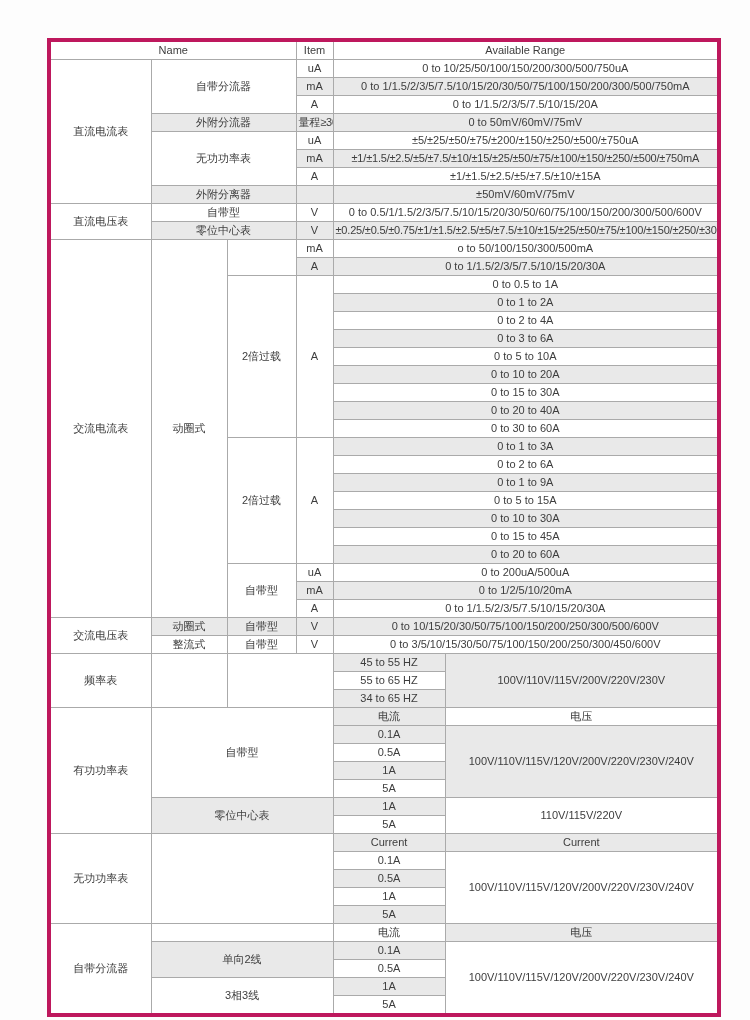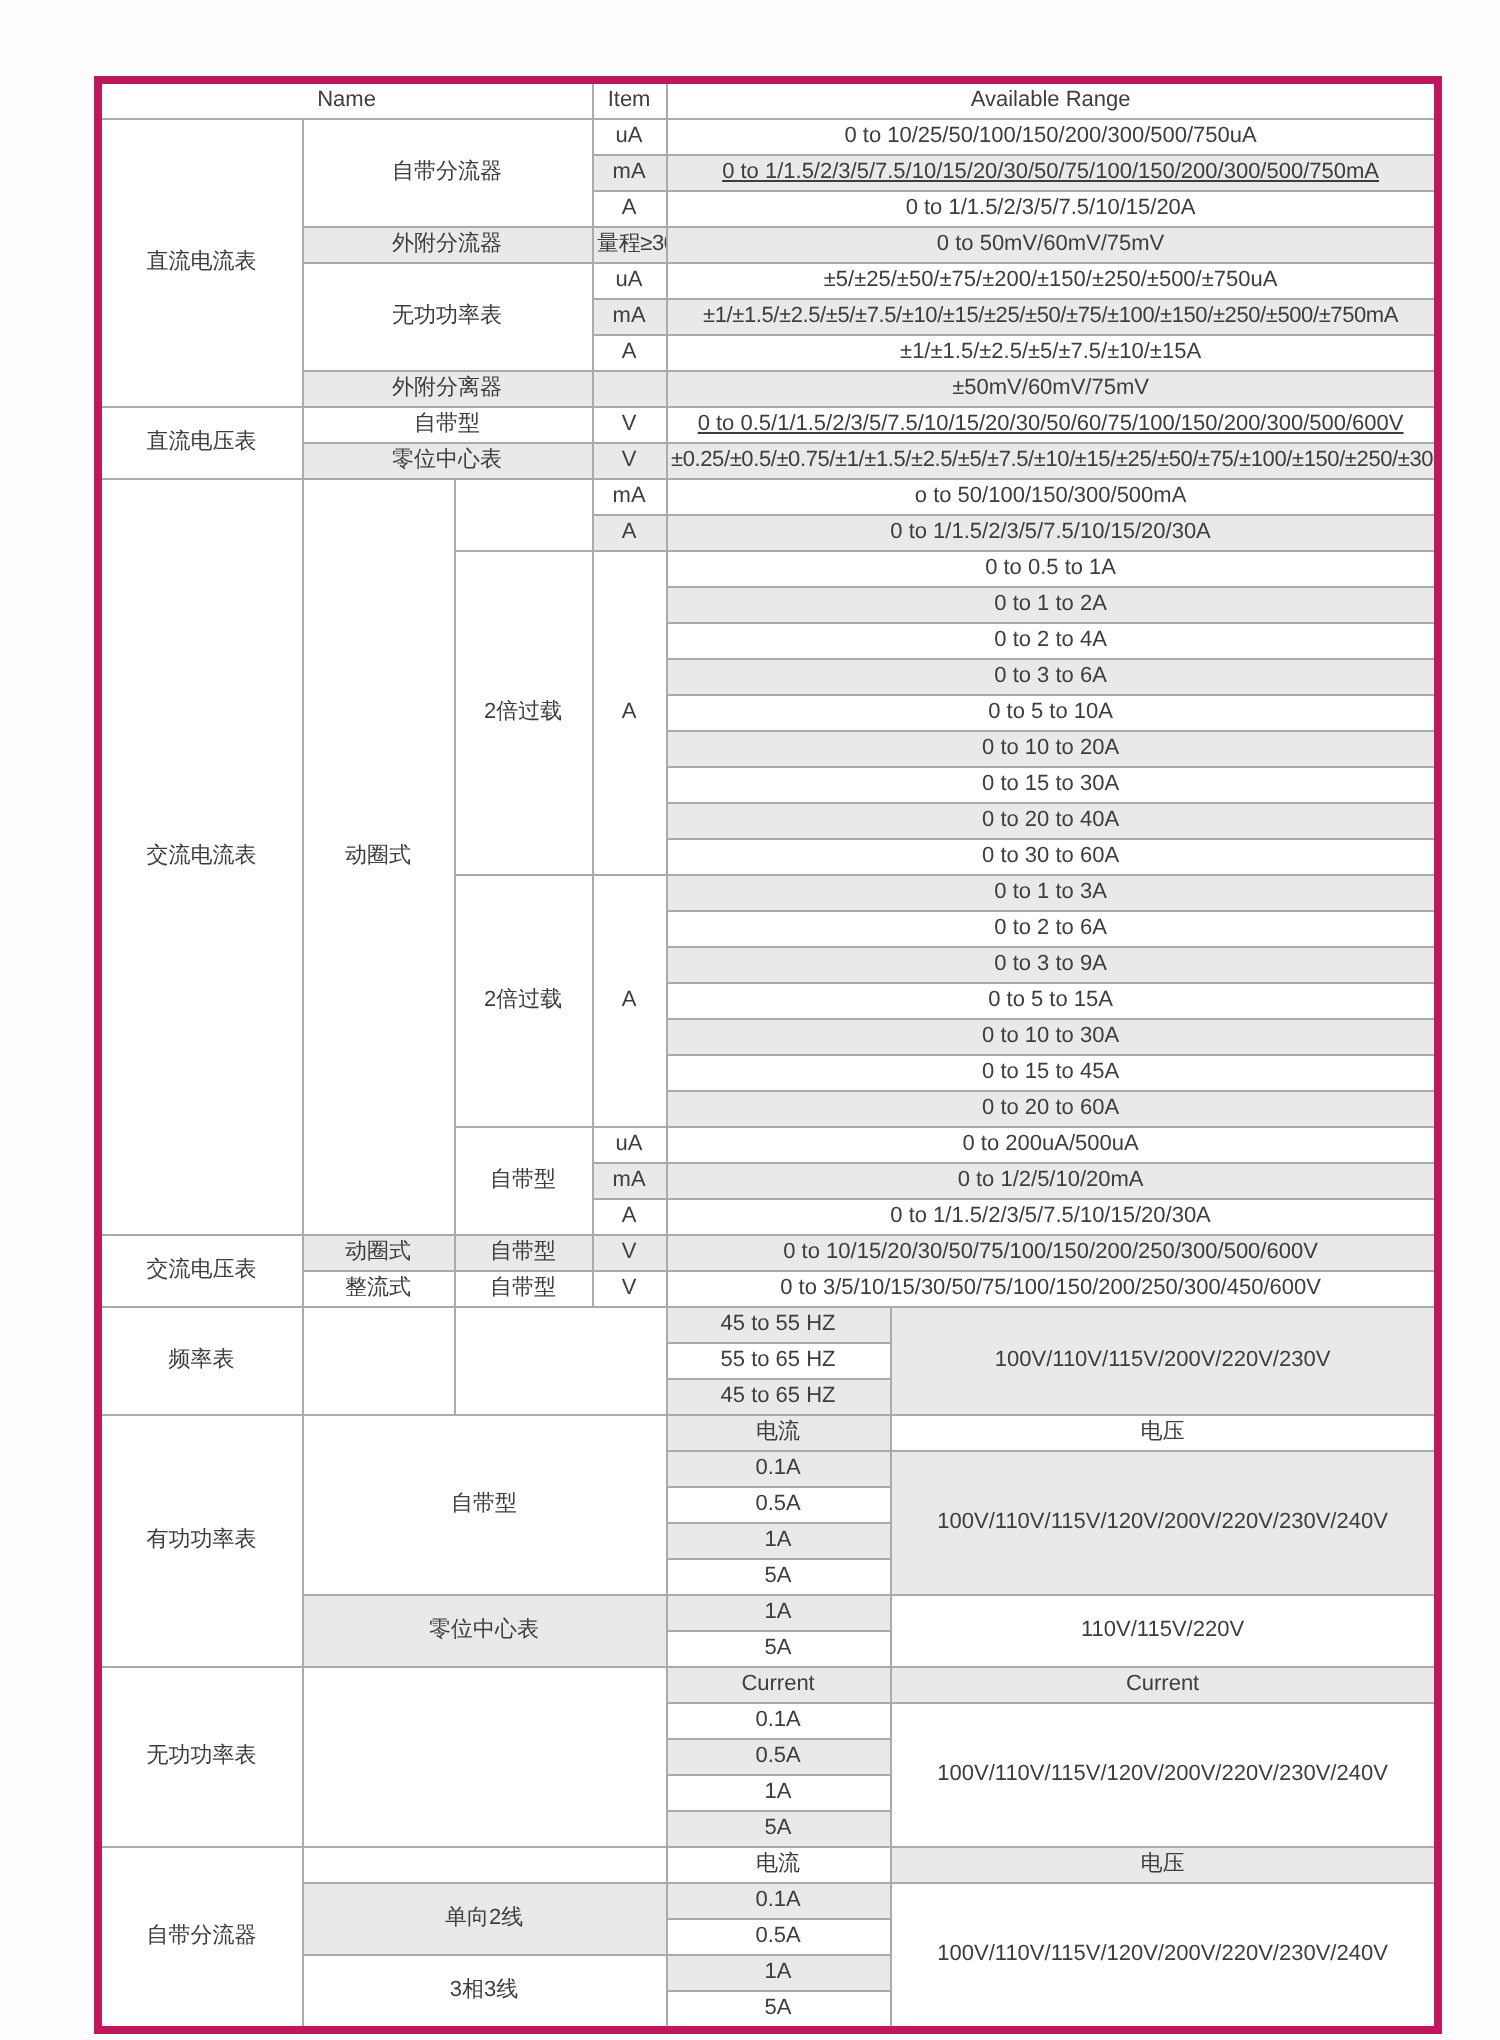--- a/index.html
+++ b/index.html
@@ -23,21 +23,21 @@
     vertical-align:middle;
     font-size:11px;
     color:#3d3d3d;
     white-space:nowrap;
     overflow:hidden;
     line-height:1.05;
   }
   td.hdr { height:22px; font-size:14px; color:#333333; background:#ffffff; }
   td.g   { background:#e9e9e9; }
   td.lbl { font-size:12px; }
-  td.sm  { font-size:10px;text-decoration:underline; }
+  td.sm  { font-size:10px; }
   td.xs  { font-size:8.5px; letter-spacing:-0.2px; }
 </style>
 </head>
 <body>
 
 <div class="page">
   <table class="spec">
     <colgroup>
         <col style="width: 102px;">
         <col style="width: 76px;">
@@ -142,21 +142,21 @@
         </tr>
         <tr>
           <td rowspan="7" class="lbl">2倍过载</td>
           <td rowspan="7" class="">A</td>
           <td colspan="2" class="g ">0 to 1 to 3A</td>
         </tr>
         <tr>
           <td colspan="2" class="">0 to 2 to 6A</td>
         </tr>
         <tr>
-          <td colspan="2" class="g ">0 to 3 to 9A</td>
+          <td colspan="2" class="g ">0 to 1 to 9A</td>
         </tr>
         <tr>
           <td colspan="2" class="">0 to 5 to 15A</td>
         </tr>
         <tr>
           <td colspan="2" class="g ">0 to 10 to 30A</td>
         </tr>
         <tr>
           <td colspan="2" class="">0 to 15 to 45A</td>
         </tr>
@@ -193,21 +193,21 @@
           <td rowspan="3" class="lbl">频率表</td>
           <td rowspan="3" class=""></td>
           <td rowspan="3" colspan="2" class=""></td>
           <td class="g ">45 to 55 HZ</td>
           <td rowspan="3" class="g ">100V/110V/115V/200V/220V/230V</td>
         </tr>
         <tr>
           <td class="">55 to 65 HZ</td>
         </tr>
         <tr>
-          <td class="g ">45 to 65 HZ</td>
+          <td class="g ">34 to 65 HZ</td>
         </tr>
         <tr>
           <td rowspan="7" class="lbl">有功功率表</td>
           <td rowspan="5" colspan="3" class="lbl">自带型</td>
           <td class="g lbl">电流</td>
           <td class="lbl">电压</td>
         </tr>
         <tr>
           <td class="g ">0.1A</td>
           <td rowspan="4" class="g ">100V/110V/115V/120V/200V/220V/230V/240V</td>

